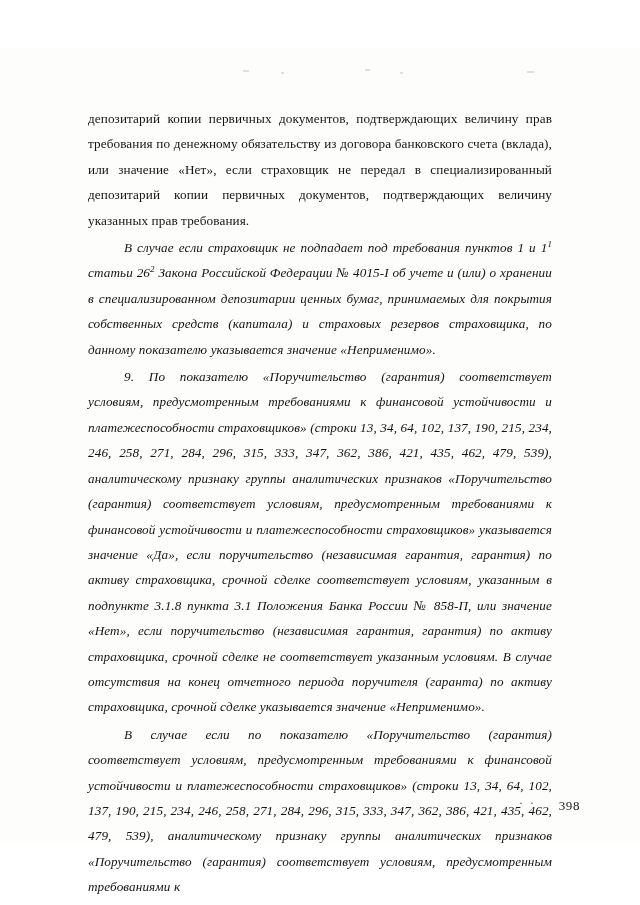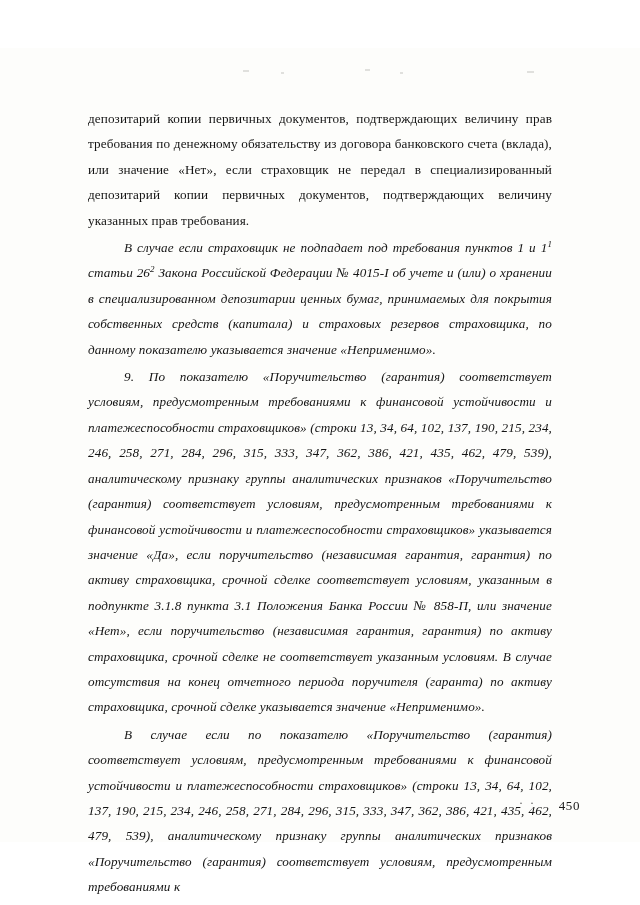--- a/index.html
+++ b/index.html
@@ -97,15 +97,15 @@
 
     <p class="para indent"><span>В случае если страховщик не подпадает под требования пунктов 1 и 1</span><span class="sup">1</span><span> статьи 26</span><span class="sup">2</span><span> Закона Российской Федерации № 4015-I об учете и (или) о хранении в специализированном депозитарии ценных бумаг, принимаемых для покрытия собственных средств (капитала) и страховых резервов страховщика, по данному показателю указывается значение «Неприменимо».</span></p>
 
     <p class="para indent">9. По показателю «Поручительство (гарантия) соответствует условиям, предусмотренным требованиями к финансовой устойчивости и платежеспособности страховщиков» (строки 13, 34, 64, 102, 137, 190, 215, 234, 246, 258, 271, 284, 296, 315, 333, 347, 362, 386, 421, 435, 462, 479, 539), аналитическому признаку группы аналитических признаков «Поручительство (гарантия) соответствует условиям, предусмотренным требованиями к финансовой устойчивости и платежеспособности страховщиков» указывается значение «Да», если поручительство (независимая гарантия, гарантия) по активу страховщика, срочной сделке соответствует условиям, указанным в подпункте 3.1.8 пункта 3.1 Положения Банка России № 858-П, или значение «Нет», если поручительство (независимая гарантия, гарантия) по активу страховщика, срочной сделке не соответствует указанным условиям. В случае отсутствия на конец отчетного периода поручителя (гаранта) по активу страховщика, срочной сделке указывается значение «Неприменимо».</p>
 
     <p class="para indent">В случае если по показателю «Поручительство (гарантия) соответствует условиям, предусмотренным требованиями к финансовой устойчивости и платежеспособности страховщиков» (строки 13, 34, 64, 102, 137, 190, 215, 234, 246, 258, 271, 284, 296, 315, 333, 347, 362, 386, 421, 435, 462, 479, 539), аналитическому признаку группы аналитических признаков «Поручительство (гарантия) соответствует условиям, предусмотренным требованиями к</p>
 
   </div>
 
   <div class="page-number-marks">· ·</div>
-  <div class="page-number">450</div>
+  <div class="page-number">398</div>
 
 </div>
 
 </body></html>

